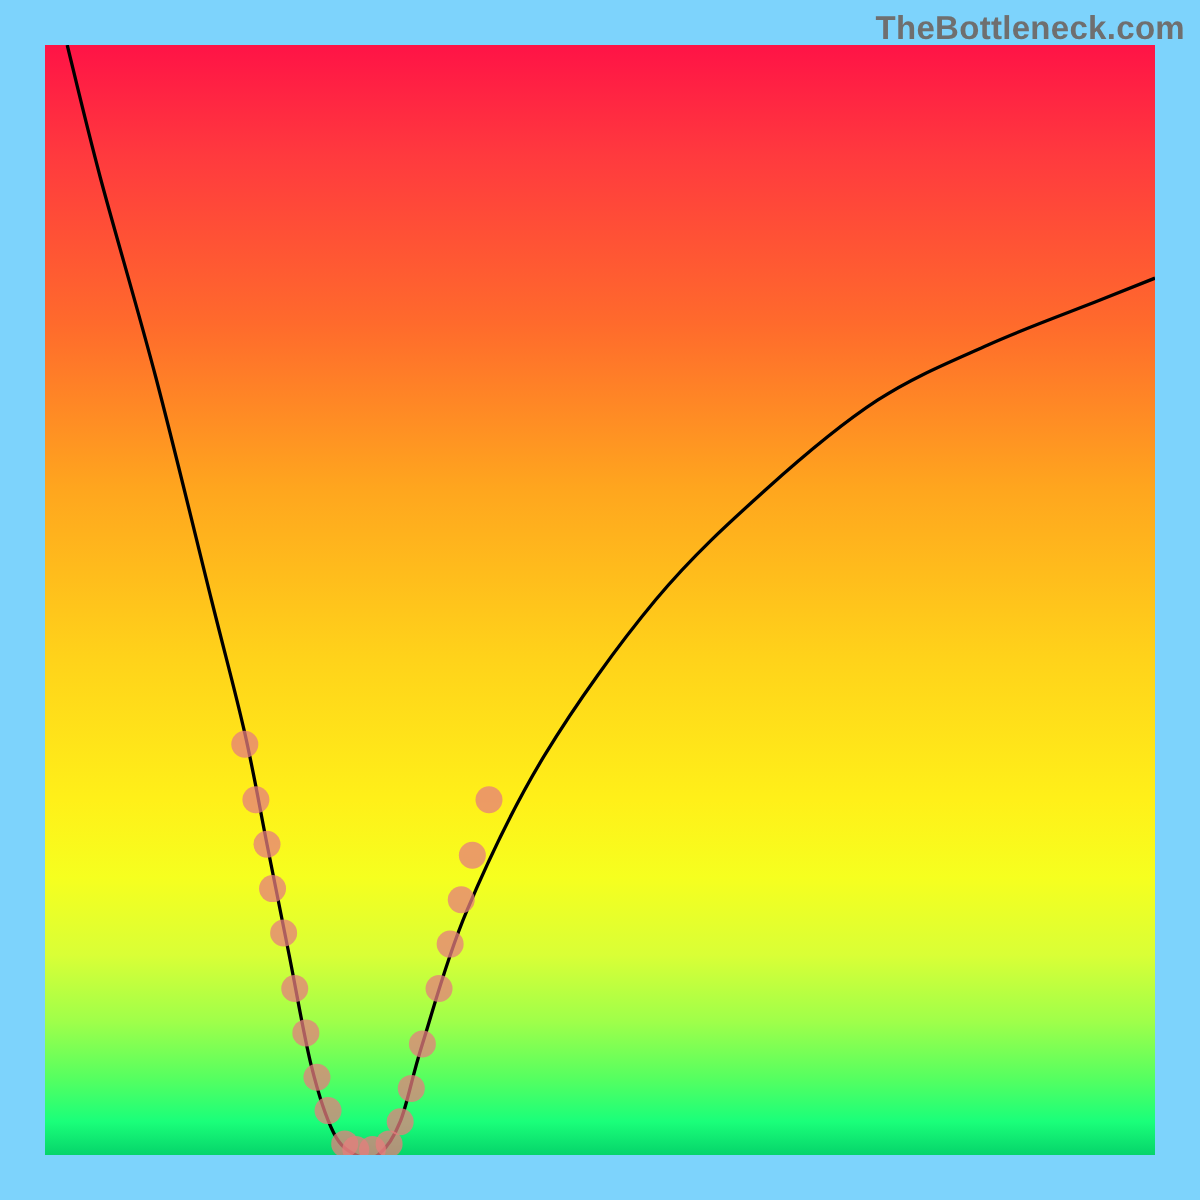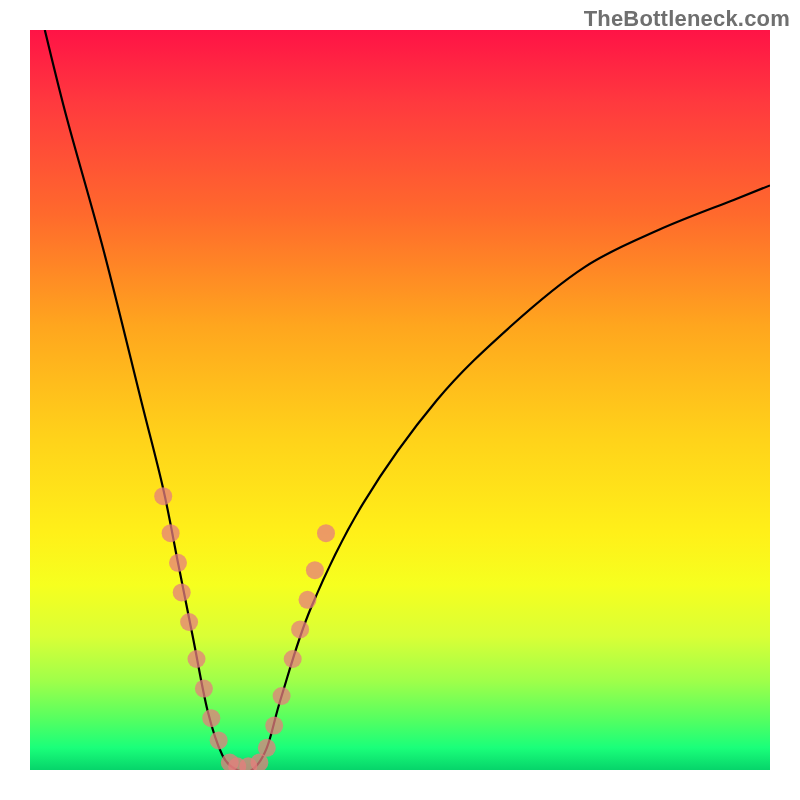--- a/index.html
+++ b/index.html
@@ -7,21 +7,21 @@
     padding: 0;
     width: 800px;
     height: 800px;
     overflow: hidden;
     background: #000;
   }
   .chart-container {
     position: relative;
     width: 800px;
     height: 800px;
-    background: #ffffff;
+    background: #7dd3fc;
     text-align: right;
   }
   .plot-area {
     position: absolute;
     left: 30px;
     top: 30px;
     width: 740px;
     height: 740px;
     background: linear-gradient(to bottom,
       #ff1346 0%,

